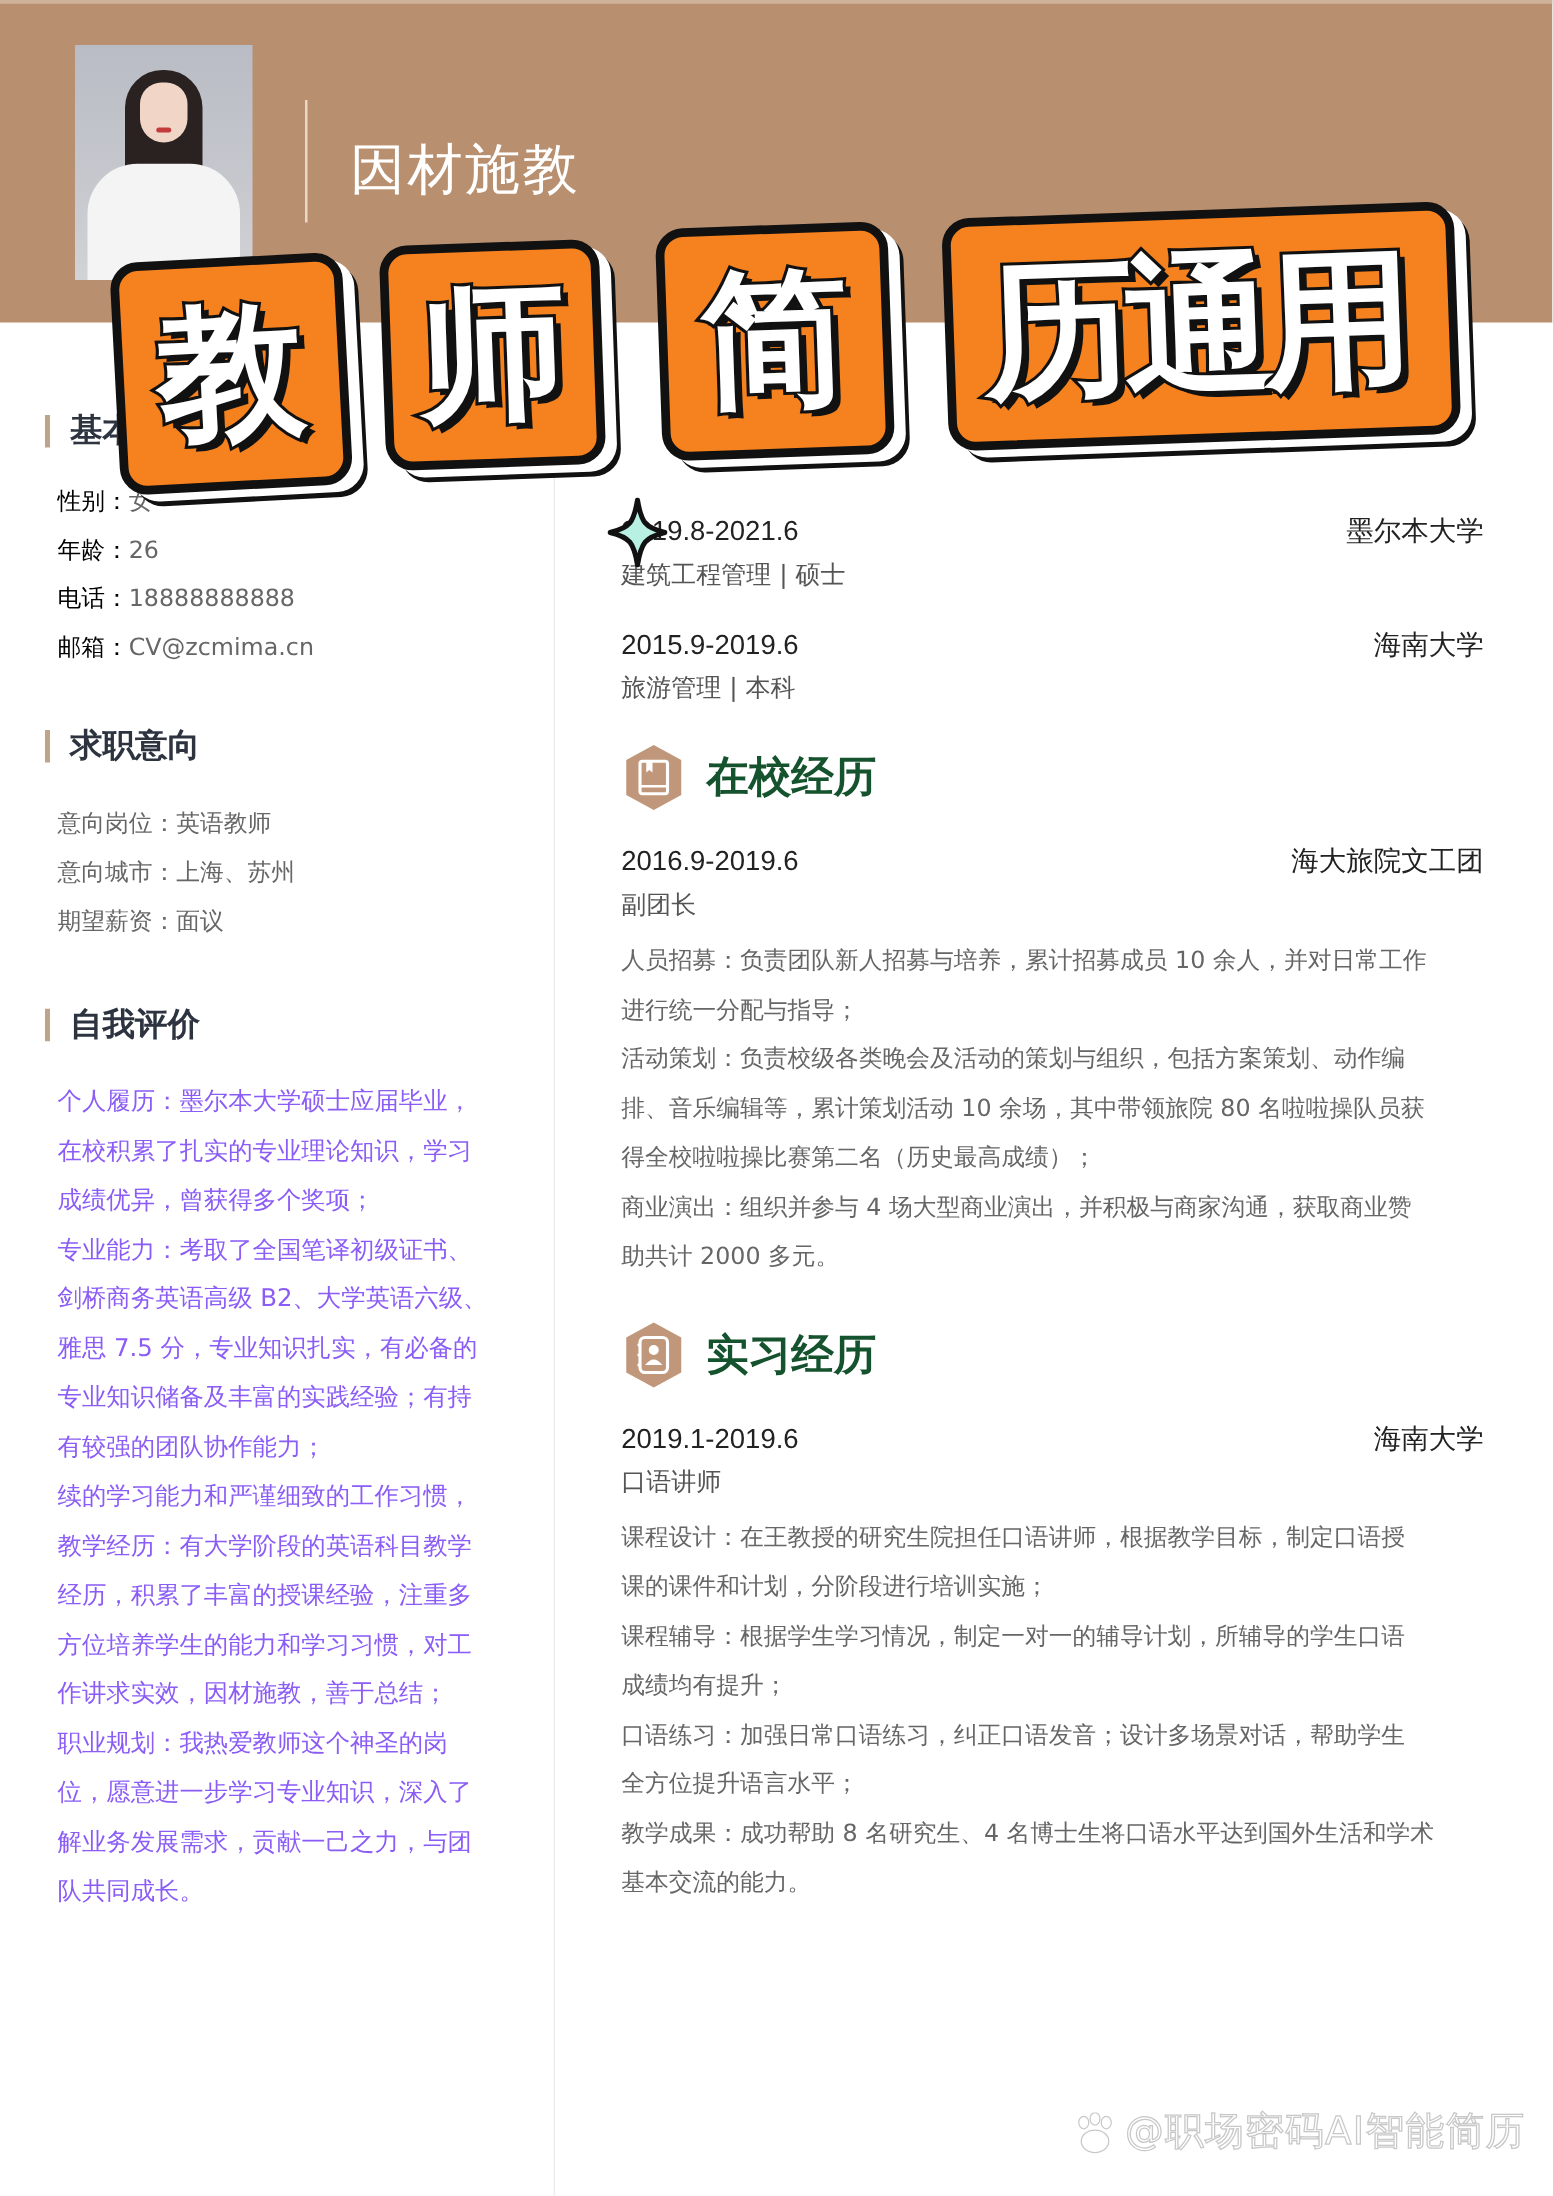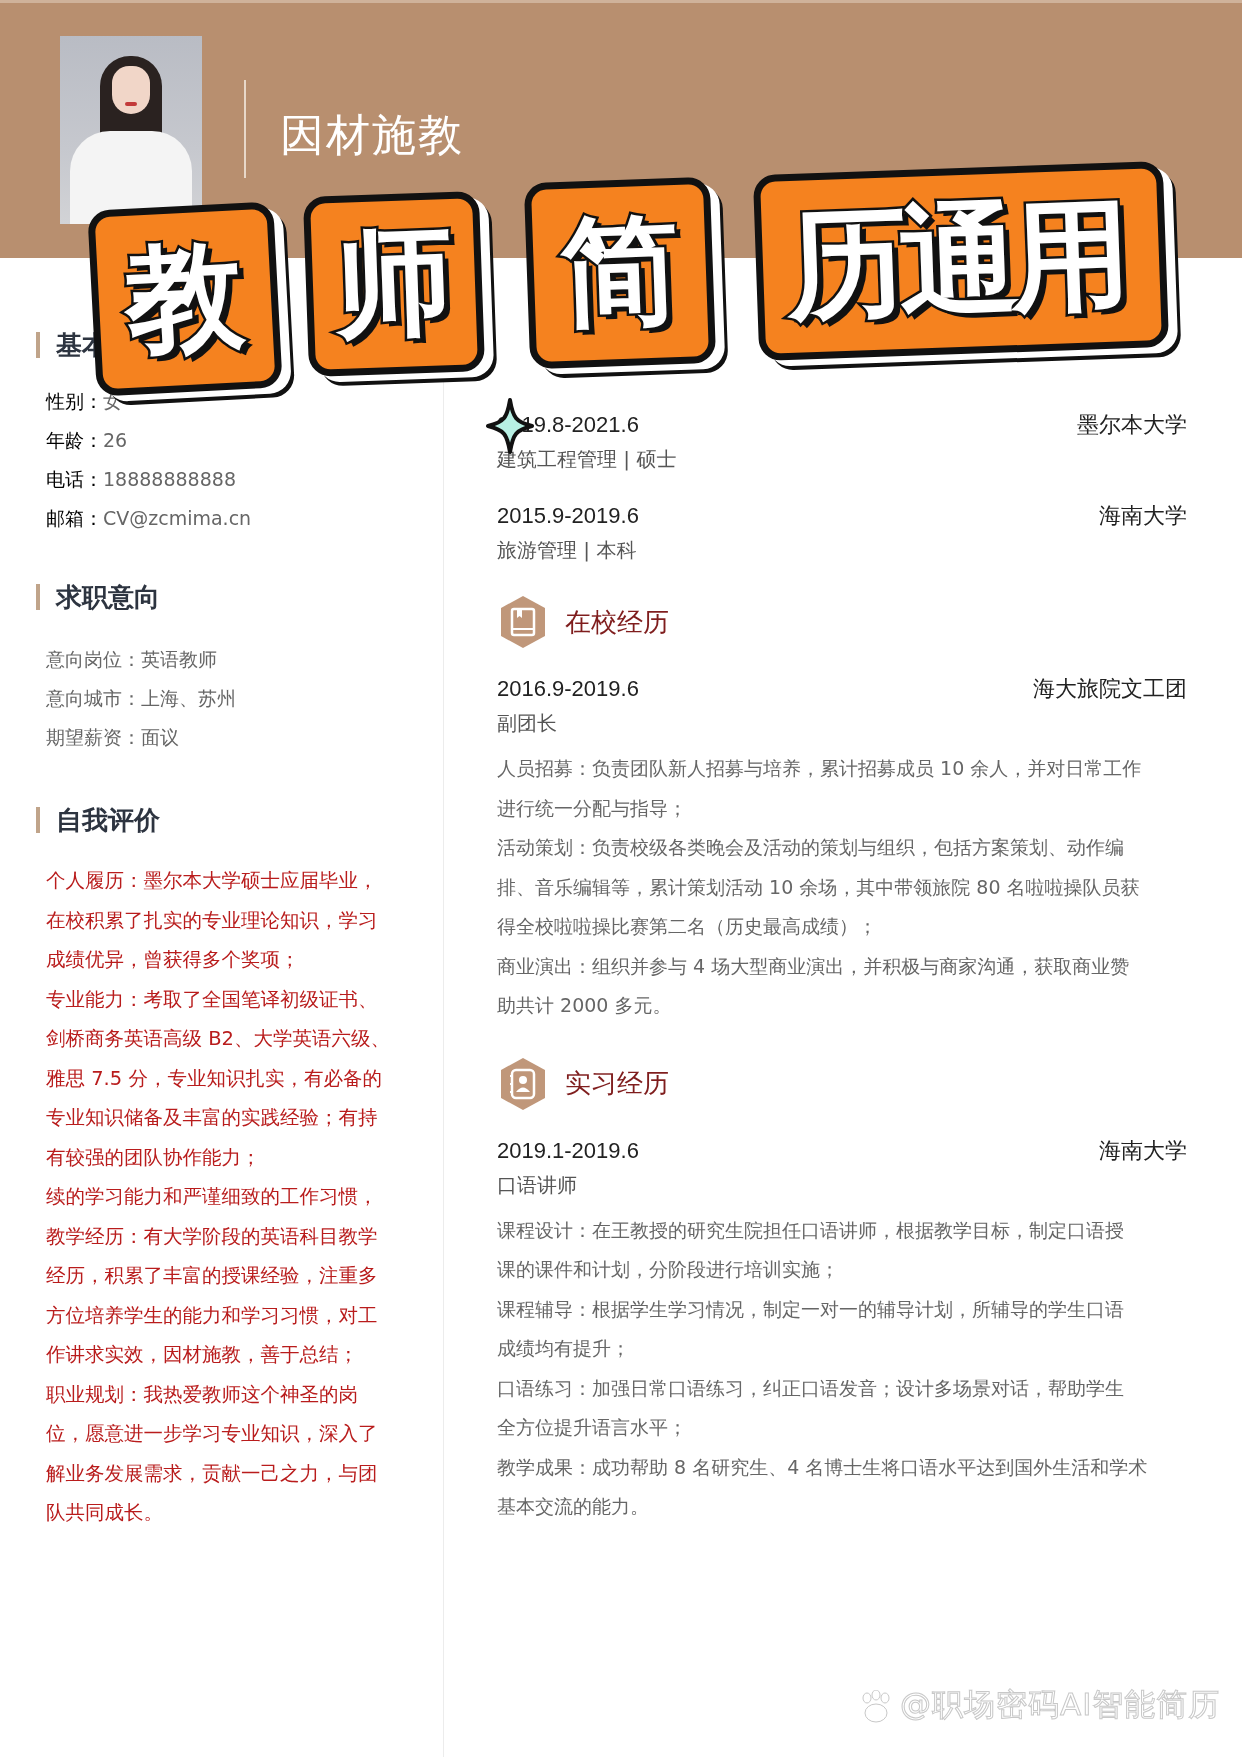--- a/index.html
+++ b/index.html
@@ -17,33 +17,33 @@
   .brand { position: absolute; left: 280px; top: 106px; font-size: 44px; color: #ffffff; letter-spacing: 2px; font-weight: 300; }
 
   .col-divider { position: absolute; left: 443px; top: 258px; width: 1px; height: 1499px; background: #ececec; }
 
   
   .left-col { position: absolute; left: 46px; top: 330px; width: 360px; }
   .sec-title { position: relative; padding-left: 10px; font-size: 26px; font-weight: bold; color: #2d3440; line-height: 30px; }
   .sec-title::before { content: ""; position: absolute; left: -10px; top: 2px; width: 4px; height: 26px; background: #c0a48a; }
   .kv { font-size: 19px; color: #666; line-height: 39px; }
   .kv .k { color: #000000; }
-  .para { font-size: 19.5px; color: #b91c1c; line-height: 39.5px; }
+  .para { font-size: 19.5px; color: #8b5cf6; line-height: 39.5px; }
 
   
   .right-col { position: absolute; left: 497px; top: 386px; width: 690px; margin-top: 24px; }
   .row { display: flex; justify-content: space-between; align-items: baseline; }
   .date { font-size: 22px; color: #222; font-family: "Liberation Sans", sans-serif; }
   .org { font-size: 22px; color: #222; }
   .sub { font-size: 20px; color: #555; margin-top: 6px; }
   .desc { font-size: 19px; color: #666; line-height: 39.5px; }
   .sec-head { display: flex; align-items: center; }
   .hex { width: 52px; height: 56px; position: relative; margin-right: 16px; }
   .hex svg { width: 52px; height: 56px; display: block; }
-  .sec-head .t { font-size: 26px; font-weight: normal; color: #7f1d1d; }
+  .sec-head .t { font-size: 34px; font-weight: bold; color: #14532d; }
 
   
   .sticker { position: absolute; background: #f5821f; border: 7px solid #111; border-radius: 22px; box-shadow: 9px 6px 0 #ffffff, 12px 10px 0 #111; display: flex; align-items: center; justify-content: center; }
   .sticker span { color: #ffffff; font-weight: bold; font-family: "DejaVu Sans", sans-serif; -webkit-text-stroke: 5px #111; paint-order: stroke fill; text-shadow: 6px 5px 0 #111; }
   .sparkle { position: absolute; left: 486px; top: 398px; width: 48px; height: 56px; }
 
   .watermark { position: absolute; left: 858px; top: 1684px; font-size: 31px; color: transparent; -webkit-text-stroke: 1px #c8c8c8; letter-spacing: 1px; }
   .paw { position: absolute; left: 858px; top: 1690px; width: 36px; height: 34px; }
 </style>
 </head>

